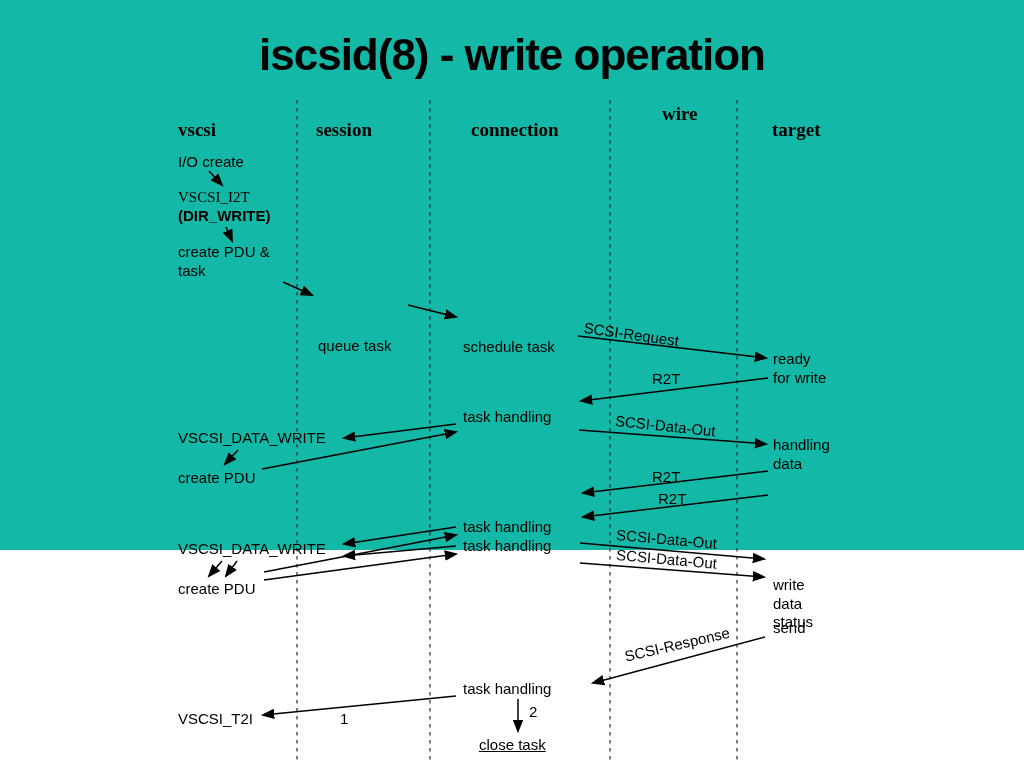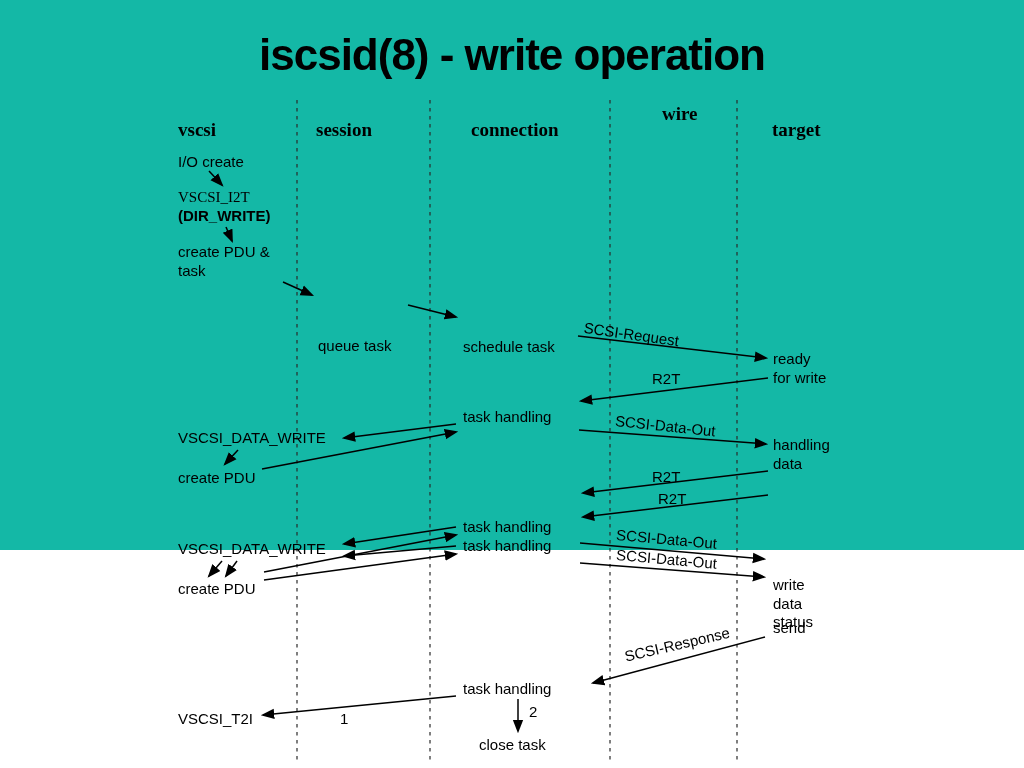--- a/index.html
+++ b/index.html
@@ -137,15 +137,15 @@
       <div class="label" style="left: 773px; top: 577px;">write</div>
       <div class="label" style="left: 178px; top: 581px;">create PDU</div>
       <div class="label" style="left: 773px; top: 596px;">data</div>
       <div class="label" style="left: 773px; top: 620px;">send</div>
       <div class="label" style="left: 773px; top: 614px;">status</div>
       <div class="label" style="left: 623px; top: 649px; transform: rotate(-13deg);">SCSI-Response</div>
       <div class="label" style="left: 463px; top: 681px;">task handling</div>
       <div class="label" style="left: 529px; top: 704px;">2</div>
       <div class="label" style="left: 178px; top: 711px;">VSCSI_T2I</div>
       <div class="label" style="left: 340px; top: 711px;">1</div>
-      <div class="label" style="left: 479px; top: 737px;">close task</div>
+      <div class="label" style="left: 479px; top: 737px; text-decoration: underline;">close task</div>
     </div>
 </div>
 
 </body></html>

